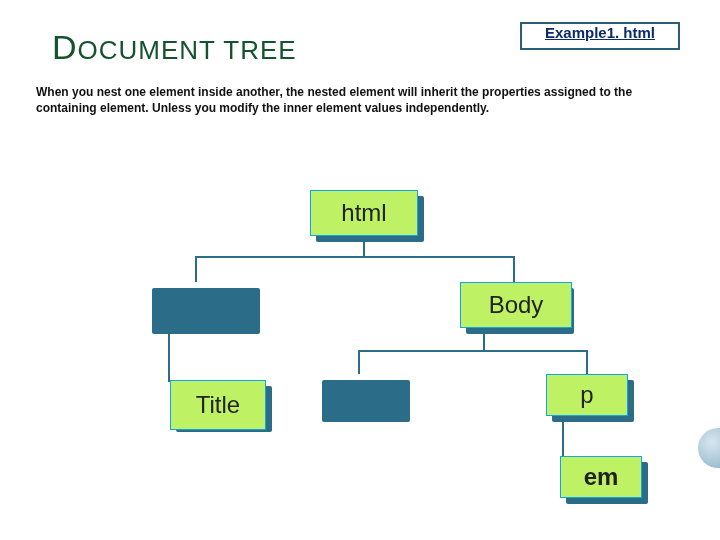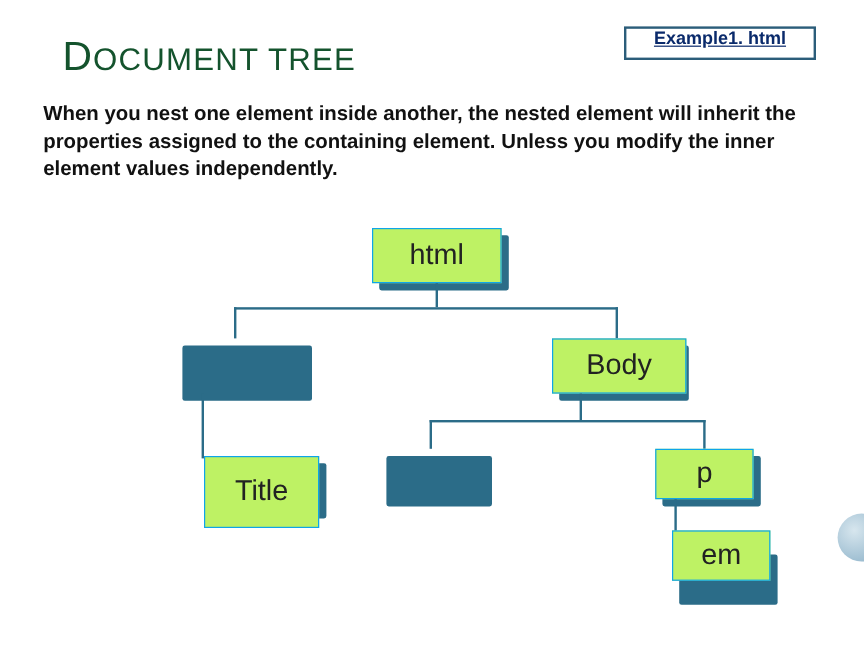--- a/index.html
+++ b/index.html
@@ -31,21 +31,21 @@
     display: flex; justify-content: center;
     font-size: 15px; font-weight: bold;
     color: #0a2a6b;
     text-decoration: underline;
     cursor: pointer;
   }
   .body-text {
     position: absolute;
     left: 36px; top: 84px;
     width: 640px;
-    font-size: 17px;
+    font-size: 12px;
     font-weight: bold;
     line-height: 1.35;
     color: #111;
   }
   .decor-circle {
     position: absolute;
     right: -18px; top: 428px;
     width: 40px; height: 40px;
     border-radius: 50%;
     background: radial-gradient(circle at 35% 35%, #d7e6ee, #9fbfd2 70%, #6a93ac);
@@ -113,38 +113,38 @@
 
     <div class="shadow" style="left:466px; top:98px; width:108px; height:46px;"></div>
     <div class="node" style="left:460px; top:92px; width:112px; height:46px;">
       <span>Body</span>
     </div>
 
     <div class="line vline" style="left:168px; top:138px; height:52px;"></div>
     <div class="line hline" style="left:168px; top:190px; width:28px;"></div>
 
     <div class="shadow" style="left:176px; top:196px; width:96px; height:46px;"></div>
-    <div class="node" style="left:170px; top:190px; width:96px; height:60px;align-items:center;">
+    <div class="node" style="left:170px; top:190px; width:96px; height:50px;align-items:center;">
       <span>Title</span>
     </div>
 
     <div class="line vline" style="left:483px; top:138px; height:22px;"></div>
     <div class="line hline" style="left:358px; top:160px; width:230px;"></div>
     <div class="line vline" style="left:358px; top:160px; height:24px;"></div>
     <div class="line vline" style="left:586px; top:160px; height:24px;"></div>
 
     <div class="shadow" style="left:322px; top:190px; width:88px; height:42px;"></div>
 
     <div class="shadow" style="left:552px; top:190px; width:82px; height:42px;"></div>
     <div class="node" style="left:546px; top:184px; width:82px; height:42px;">
       <span>p</span>
     </div>
 
     <div class="line vline" style="left:562px; top:226px; height:40px;"></div>
     <div class="line hline" style="left:562px; top:266px; width:22px;"></div>
 
     <div class="shadow" style="left:566px; top:272px; width:82px; height:42px;"></div>
-    <div class="node" style="left:560px; top:252px; width:82px; height:42px;">
+    <div class="node" style="left:560px; top:266px; width:82px; height:42px;font-weight:bold;">
       <span>em</span>
     </div>
 
   </div>
 </div>
 
 </body></html>

